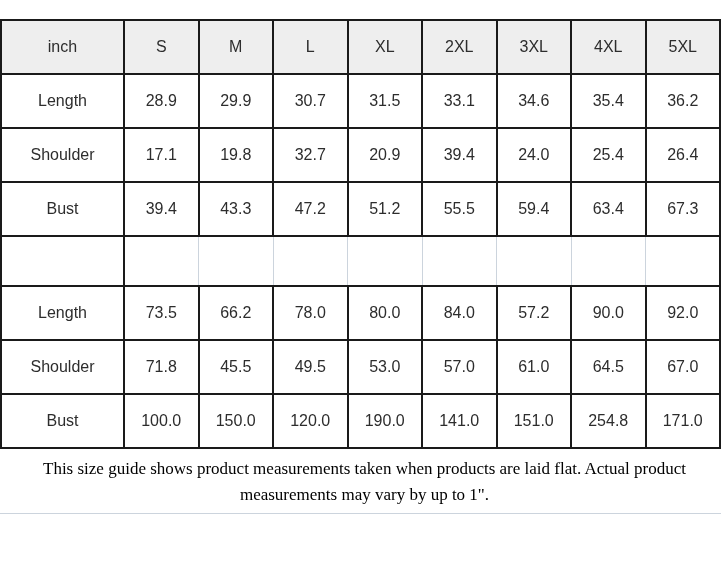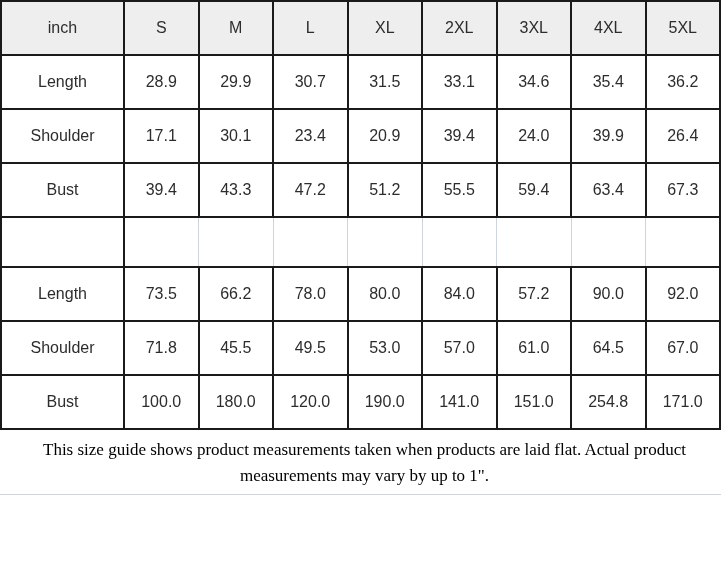--- a/index.html
+++ b/index.html
@@ -24,20 +24,21 @@
     width: 721px;
     height: 562px;
     overflow: hidden;
     background: #ffffff;
   }
   table.size-chart {
     width: 721px;
     border-collapse: collapse;
     table-layout: fixed;
     font-size: 16px;
+    margin-top: 19px;
   }
   col.col-label { width: 123px; }
   table.size-chart td {
     border: 2px solid var(--grid-dark);
     text-align: center;
     vertical-align: middle;
     height: 54px;
     padding: 0 2px;
     background: #ffffff;
     overflow: hidden;
@@ -104,26 +105,26 @@
           <td>30.7</td>
           <td>31.5</td>
           <td>33.1</td>
           <td>34.6</td>
           <td>35.4</td>
           <td>36.2</td>
         </tr>
         <tr>
           <td class="label">Shoulder</td>
           <td>17.1</td>
-          <td>30.1</td>
-          <td>23.4</td>
+          <td>19.8</td>
+          <td>32.7</td>
           <td>20.9</td>
           <td>39.4</td>
           <td>24.0</td>
-          <td>39.9</td>
+          <td>25.4</td>
           <td>26.4</td>
         </tr>
         <tr>
           <td class="label">Bust</td>
           <td>39.4</td>
           <td>43.3</td>
           <td>47.2</td>
           <td>51.2</td>
           <td>55.5</td>
           <td>59.4</td>
@@ -159,21 +160,21 @@
           <td>49.5</td>
           <td>53.0</td>
           <td>57.0</td>
           <td>61.0</td>
           <td>64.5</td>
           <td>67.0</td>
         </tr>
         <tr>
           <td class="label">Bust</td>
           <td>100.0</td>
-          <td>180.0</td>
+          <td>150.0</td>
           <td>120.0</td>
           <td>190.0</td>
           <td>141.0</td>
           <td>151.0</td>
           <td>254.8</td>
           <td>171.0</td>
         </tr>
       </tbody>
   </table>
   <div class="footer-note">This size guide shows product measurements taken when products are laid flat. Actual product measurements may vary by up to 1".</div>

